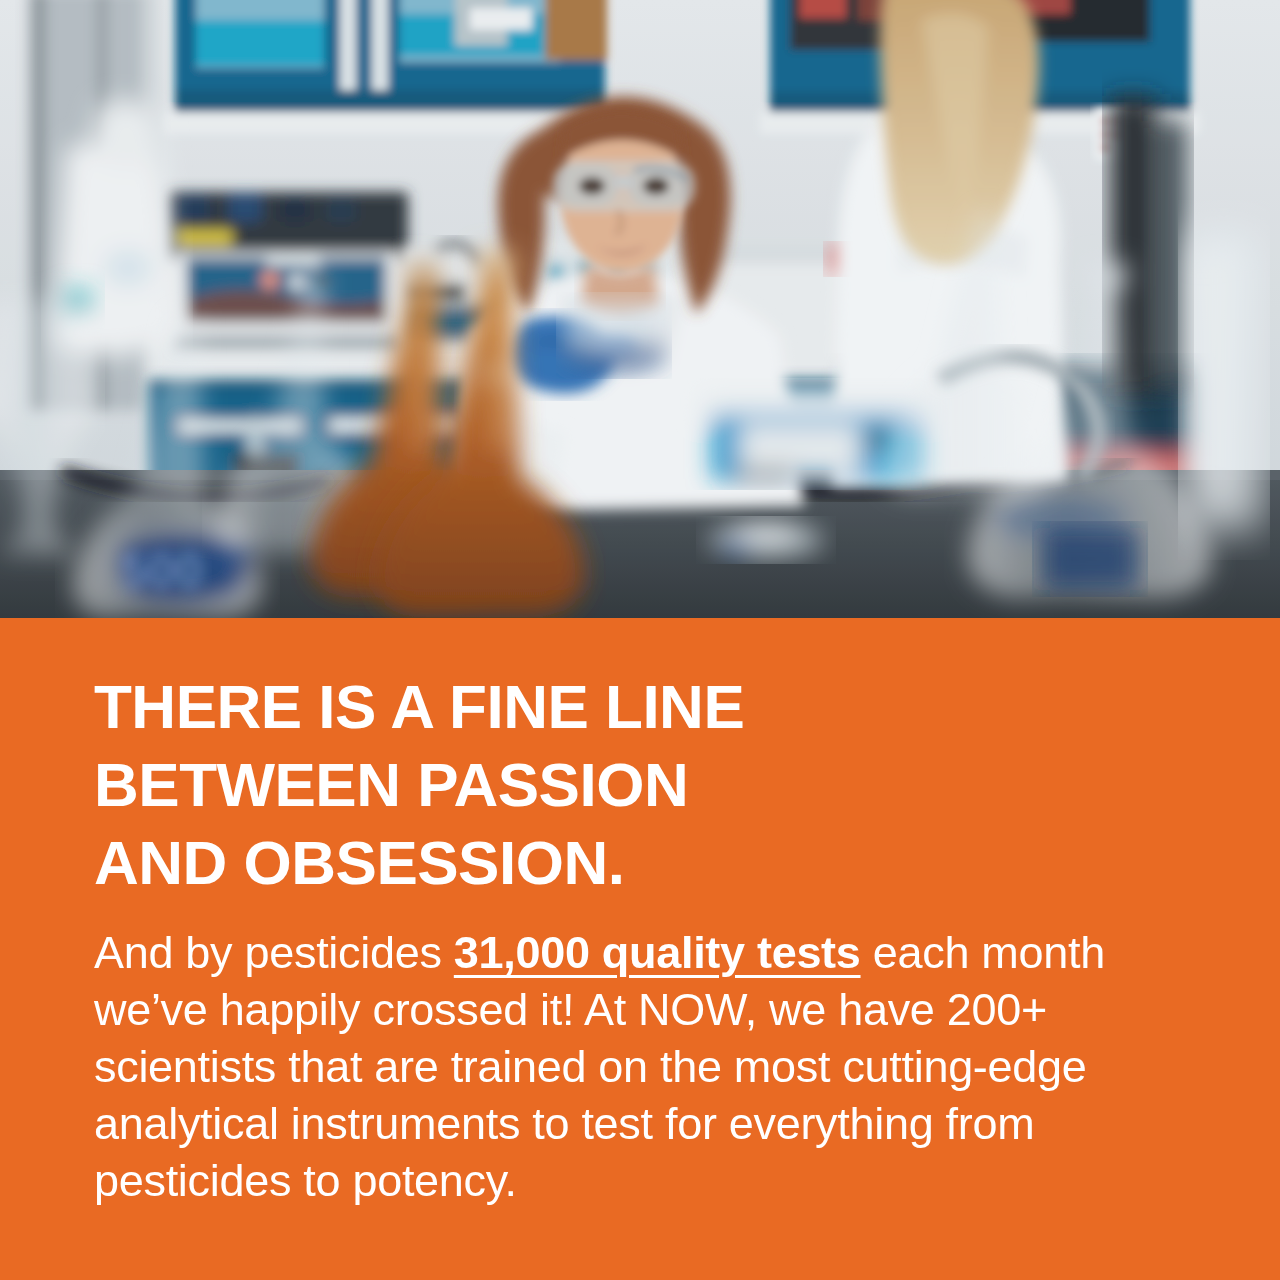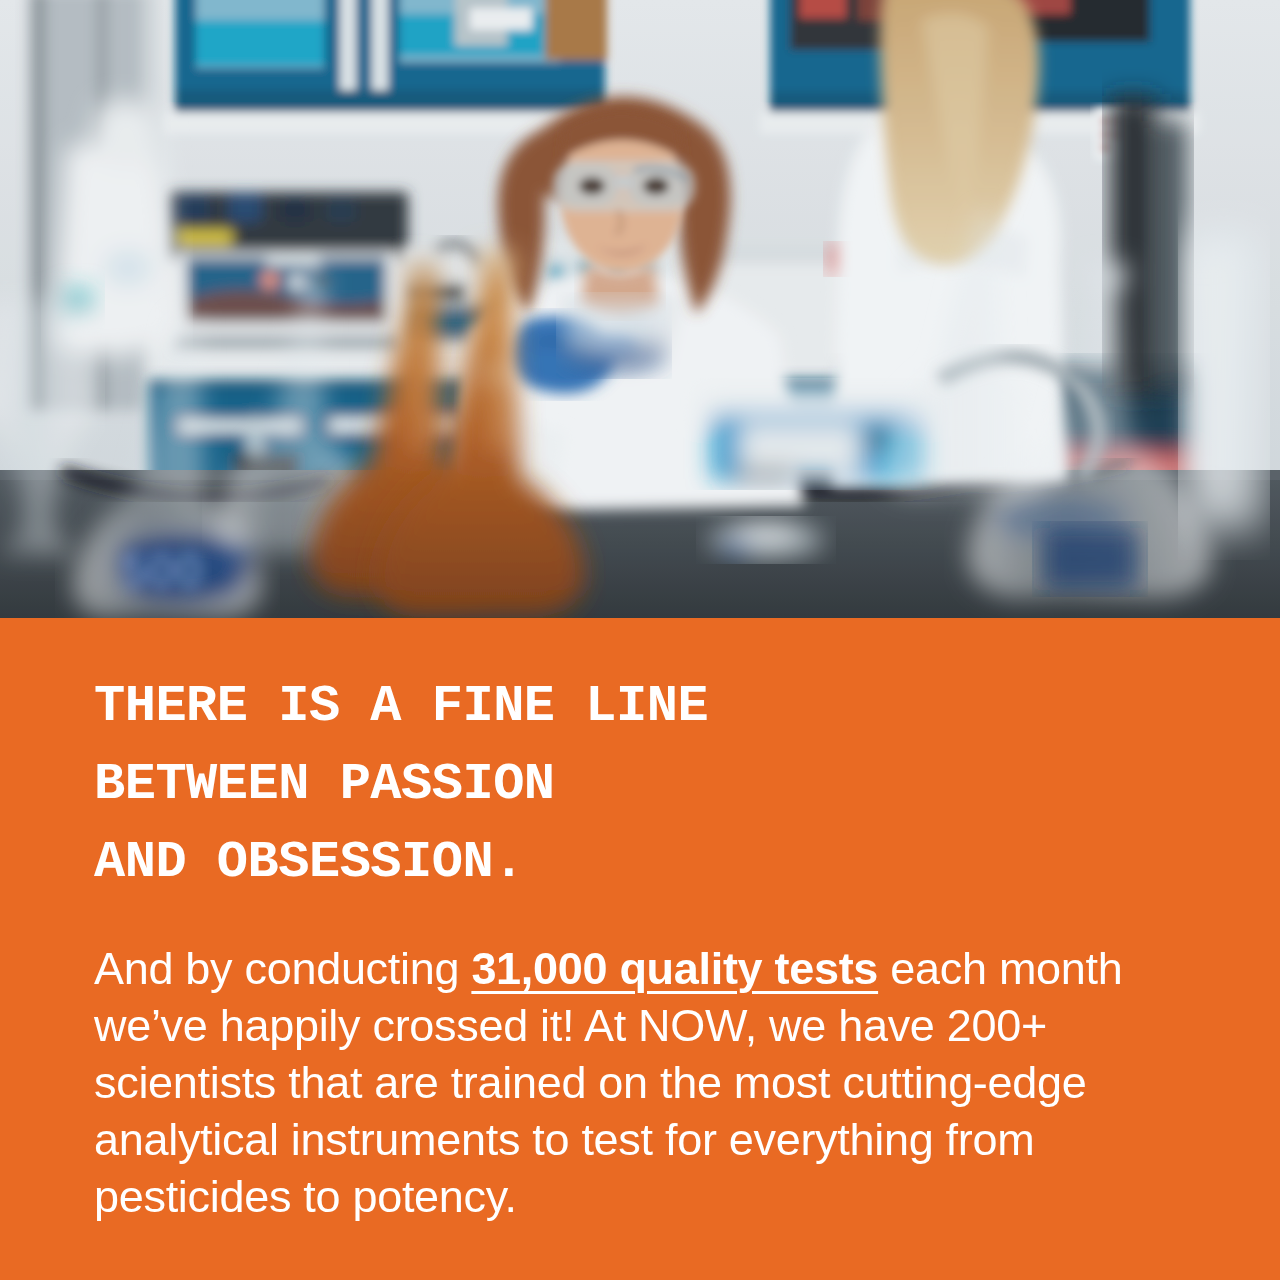--- a/index.html
+++ b/index.html
@@ -28,27 +28,27 @@
   .panel {
     position:relative;
     width:1280px;
     height:662px;
     background:#e96a23;
     padding:50px 94px 0 94px;
   }
 
   .headline {
     color:#ffffff;
-    font-family:Liberation Mono, monospace;
+    font-family:Liberation Sans, sans-serif;
     font-weight:700;
-    font-size:52px;
+    font-size:62px;
     line-height:78px;
     letter-spacing:-0.5px;
     text-transform:uppercase;
-    margin:0 0 38px 0;
+    margin:0 0 22px 0;
     white-space:pre-line;
   }
 
   .body-copy {
     color:#ffffff;
     font-family:"Liberation Sans", sans-serif;
     font-weight:400;
     font-size:45px;
     line-height:57px;
     letter-spacing:-0.3px;
@@ -377,17 +377,17 @@
     </svg>
   </div>
 
   <div class="panel">
 
     <h1 class="headline">THERE IS A FINE LINE
 BETWEEN PASSION
 AND OBSESSION.</h1>
 
     <p class="body-copy">
-      <span>And by conducting </span><span class="hl">31,000 quality tests</span><span> each month we’ve happily crossed it! At NOW, we have 200+ scientists that are trained on the most cutting-edge analytical instruments to test for everything from pesticides to potency.</span>
+      <span>And by pesticides </span><span class="hl">31,000 quality tests</span><span> each month we’ve happily crossed it! At NOW, we have 200+ scientists that are trained on the most cutting-edge analytical instruments to test for everything from pesticides to potency.</span>
     </p>
 
   </div>
 </div>
 
 </body></html>

